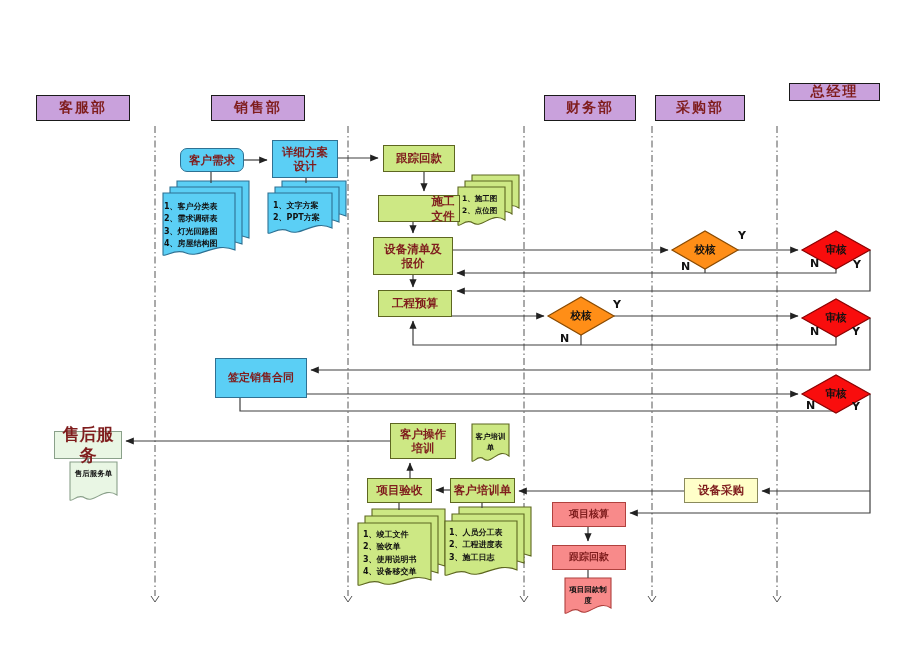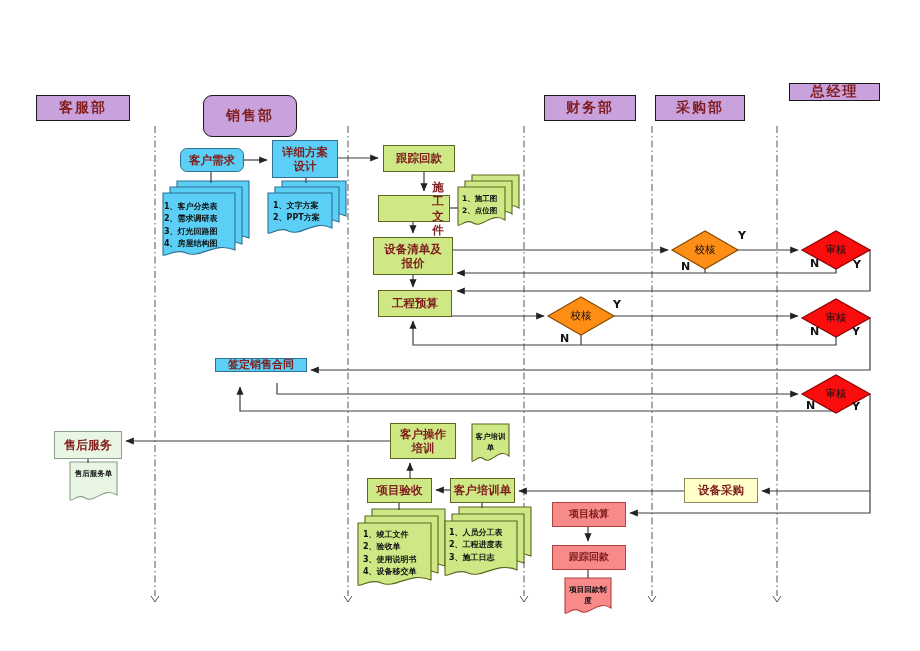--- a/index.html
+++ b/index.html
@@ -6,26 +6,26 @@
   .stage{position:relative;width:920px;height:651px;background:#fff;overflow:hidden;
          font-family:"DejaVu Sans",sans-serif;}
   .stage svg{position:absolute;left:0;top:0;}
   .title{position:absolute;left:0;top:44px;width:920px;text-align:center;
          color:#f00000;font-size:23px;font-weight:bold;letter-spacing:3px;}
   .box{position:absolute;box-sizing:border-box;display:flex;align-items:center;justify-content:center;
        text-align:center;font-weight:bold;color:#7f1d1d;line-height:1.25;}
   .lanehdr{background:#c9a1dc;border:1.6px solid #1a1a1a;font-size:14px;letter-spacing:2px;}
   .cyan{background:#5bcff5;border:1.2px solid #2e7193;font-size:11.5px;}
   .green{background:#cde884;border:1.2px solid #5d6620;font-size:11.5px;}
-  .palegreen{background:#e9f6e4;border:1.2px solid #8aa08a;font-size:12px;}
+  .palegreen{background:#e9f6e4;border:1.2px solid #8aa08a;font-size:17px;}
   .paleyellow{background:#ffffc9;border:1.2px solid #8a8a5c;font-size:11.5px;}
   .salmon{background:#f88a8a;border:1.2px solid #b0413e;font-size:10px;}
   .rounded{border-radius:7px;}
   .dlabel{position:absolute;display:flex;align-items:center;justify-content:center;
-          font-size:10.5px;font-weight:normal;color:#111;background:transparent;}
+          font-size:10.5px;font-weight:bold;color:#111;background:transparent;}
   .yn{position:absolute;font-size:11px;font-weight:bold;color:#111;}
   .doctext{position:absolute;font-size:8px;font-weight:bold;color:#111;line-height:1.55;
            text-align:left;white-space:nowrap;}
   .doctext.small{font-size:7.5px;white-space:normal;text-align:center;line-height:1.4;}
   .pad2{padding:0 8px;}
 </style>
 </head>
 <body>
 
 <div class="stage">
@@ -127,32 +127,32 @@
       <polygon points="672,250 705,231 738,250 705,269" fill="#ff8e17" stroke="#8a4a00"></polygon>
       <polygon points="802,250 836,231 870,250 836,269" fill="#f90d0d" stroke="#8b0000"></polygon>
       <polygon points="548,316 581,297 614,316 581,335" fill="#ff8e17" stroke="#8a4a00"></polygon>
       <polygon points="802,318 836,299 870,318 836,337" fill="#f90d0d" stroke="#8b0000"></polygon>
       <polygon points="802,394 836,375 870,394 836,413" fill="#f90d0d" stroke="#8b0000"></polygon>
     </g>
   </svg>
 
 
   <div class="box lanehdr" style="left:36px;top:95px;width:94px;height:26px;">客服部</div>
-  <div class="box lanehdr" style="left:203px;top:95px;width:94px;height:42px;border-radius:9px;">销售部</div>
+  <div class="box lanehdr" style="left:211px;top:95px;width:94px;height:26px;">销售部</div>
   <div class="box lanehdr" style="left:544px;top:95px;width:92px;height:26px;">财务部</div>
   <div class="box lanehdr" style="left:655px;top:95px;width:90px;height:26px;">采购部</div>
   <div class="box lanehdr" style="left:789px;top:83px;width:91px;height:18px;">总经理</div>
 
   <div class="box cyan rounded" style="left:180px;top:148px;width:64px;height:24px;">客户需求</div>
   <div class="box cyan" style="left:272px;top:140px;width:66px;height:38px;padding:0 8px;">详细方案设计</div>
   <div class="box green" style="left:383px;top:145px;width:72px;height:27px;">跟踪回款</div>
-  <div class="box green" style="left:378px;top:195px;width:72px;height:27px;padding-left:48px;">施工文件</div>
+  <div class="box green" style="left:378px;top:195px;width:82px;height:27px;padding-left:48px;">施工文件</div>
   <div class="box green pad2" style="left:373px;top:237px;width:80px;height:38px;">设备清单及报价</div>
   <div class="box green" style="left:378px;top:290px;width:74px;height:27px;">工程预算</div>
-  <div class="box cyan" style="left:215px;top:358px;width:92px;height:14px;font-size:11px;">签定销售合同</div>
+  <div class="box cyan" style="left:215px;top:358px;width:92px;height:40px;font-size:11px;">签定销售合同</div>
   <div class="box green" style="left:390px;top:423px;width:66px;height:36px;padding:0 8px;">客户操作培训</div>
   <div class="box palegreen" style="left:54px;top:431px;width:68px;height:28px;">售后服务</div>
   <div class="box green" style="left:367px;top:478px;width:65px;height:25px;">项目验收</div>
   <div class="box green" style="left:450px;top:478px;width:65px;height:25px;">客户培训单</div>
   <div class="box paleyellow" style="left:684px;top:478px;width:74px;height:25px;">设备采购</div>
   <div class="box salmon" style="left:552px;top:502px;width:74px;height:25px;">项目核算</div>
   <div class="box salmon" style="left:552px;top:545px;width:74px;height:25px;">跟踪回款</div>
 
   <div class="dlabel" style="left:672px;top:240px;width:66px;height:20px;">校核</div>
   <div class="dlabel" style="left:802px;top:240px;width:68px;height:20px;">审核</div>

